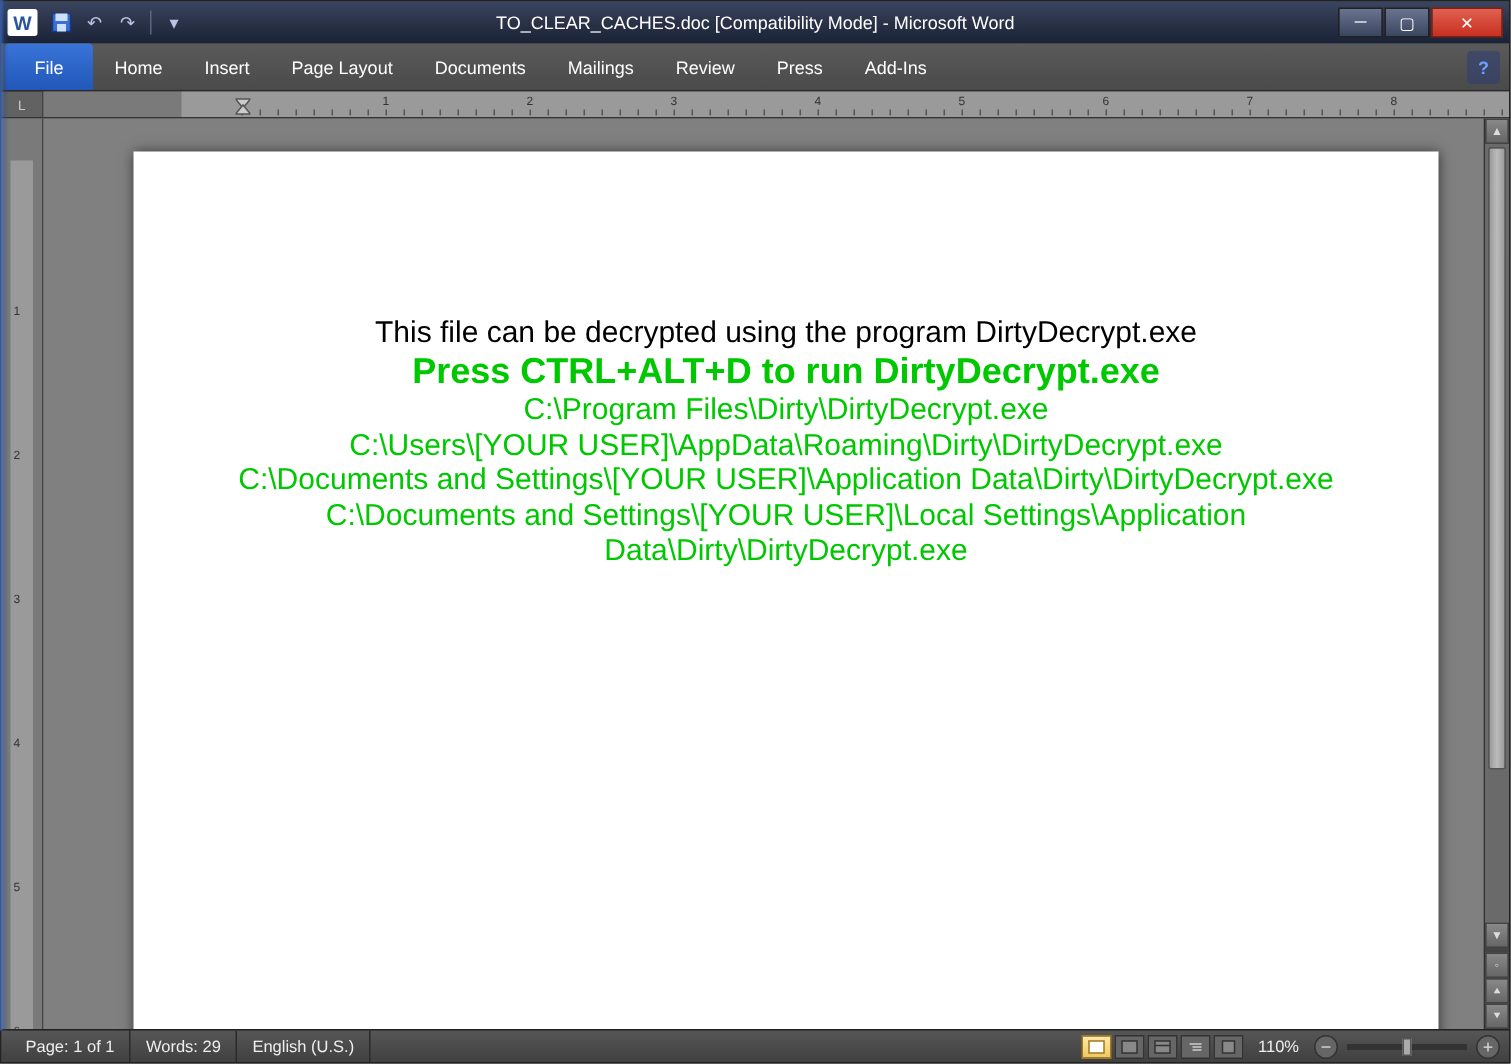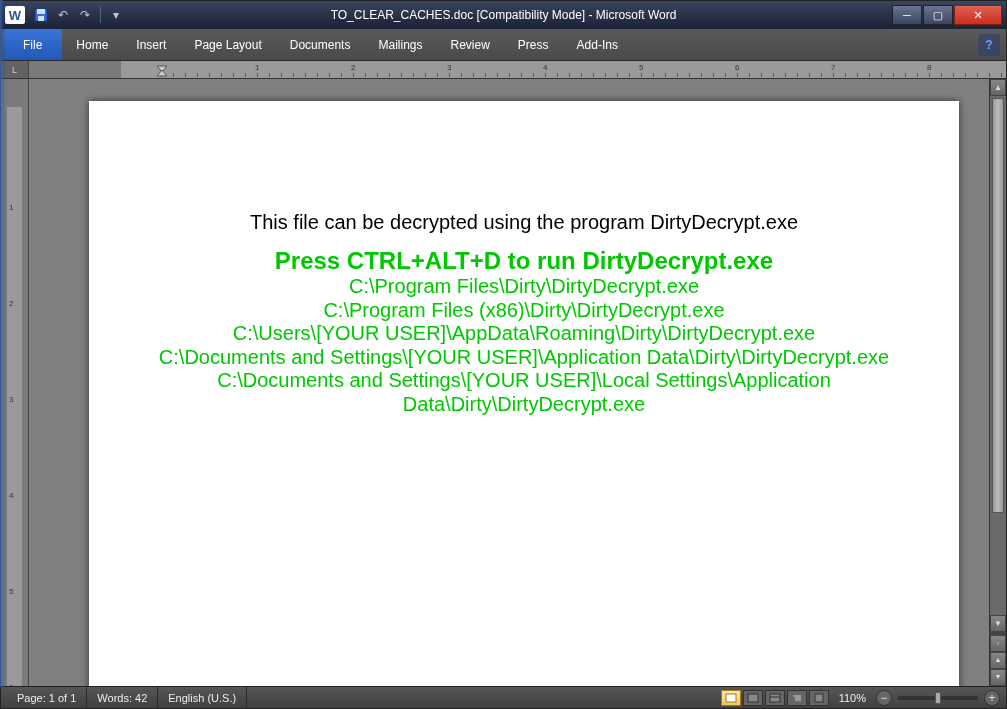--- a/index.html
+++ b/index.html
@@ -195,21 +195,21 @@
 .cursor-caret {
   display:inline-block;
   width:2px;
   height: 46px;
   background:#000;
   vertical-align: bottom;
   margin-right:-2px;
 }
 .h1-red { color:#ff0000; font-weight:bold; font-size:46px; line-height:1.0;}
 .line-black { color:#000; font-size:20px; margin-top:2px;}
-.line-green-bold { color:#00c800; font-weight:bold; font-size:24px; margin-top:13px;}
+.line-green-bold { color:#00c800; font-weight:bold; font-size:24px; margin-top:0;}
 .line-black-mid { color:#000; font-size:20px; margin-top:26px;}
 .line-green { color:#00c800; font-size:20px; line-height:1.18; }
 .vscroll{
   width:17px;
   background:#5a5a5a;
   border-left:1px solid #333;
   display:flex; flex-direction:column;
 }
 .vscroll-btn{
   height:17px;
@@ -458,21 +458,20 @@
           <span style="top: 480px;">5</span>
           <span style="top: 576px;">6</span>
         </div>
     </div>
     <div class="doc-viewport">
       <div class="page">
         <div class="page-content">
           <div class="line-black">This file can be decrypted using the program DirtyDecrypt.exe</div>
           <div class="line-green-bold">Press CTRL+ALT+D to run DirtyDecrypt.exe</div>
           <div class="line-green">C:\Program Files\Dirty\DirtyDecrypt.exe</div>
-          <div class="line-green">C:\Program Files (x86)\Dirty\DirtyDecrypt.exe</div>
           <div class="line-green">C:\Users\[YOUR USER]\AppData\Roaming\Dirty\DirtyDecrypt.exe</div>
           <div class="line-green">C:\Documents and Settings\[YOUR USER]\Application Data\Dirty\DirtyDecrypt.exe</div>
           <div class="line-green">C:\Documents and Settings\[YOUR USER]\Local Settings\Application Data\Dirty\DirtyDecrypt.exe</div>
         </div>
       </div>
     </div>
     <div class="vscroll">
       <div class="vscroll-btn">▲</div>
       <div class="vscroll-track">
         <div class="vscroll-thumb"></div>
@@ -483,21 +482,21 @@
       <div class="vscroll-btn">⯅</div>
       <div class="vscroll-btn">⯆</div>
     </div>
   </div>
 
   <div class="statusbar">
     <div class="status-seg">
         <span>Page: 1 of 1</span>
       </div>
     <div class="status-seg">
-        <span>Words: 42</span>
+        <span>Words: 29</span>
       </div>
     <div class="status-seg">
         <span>English (U.S.)</span>
       </div>
     <div class="status-right">
       <div class="view-btn active">
         <svg width="12" height="10">
             <rect x="1" y="1" width="10" height="8" fill="#fff" stroke="#a07820"></rect>
           </svg>
       </div>

